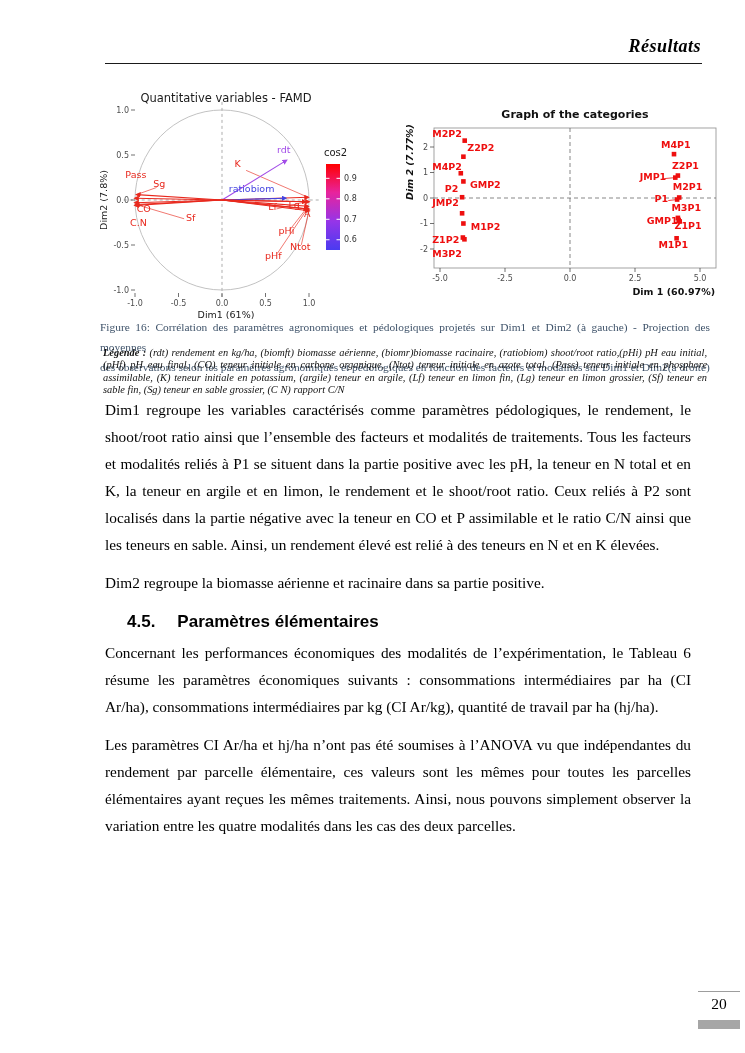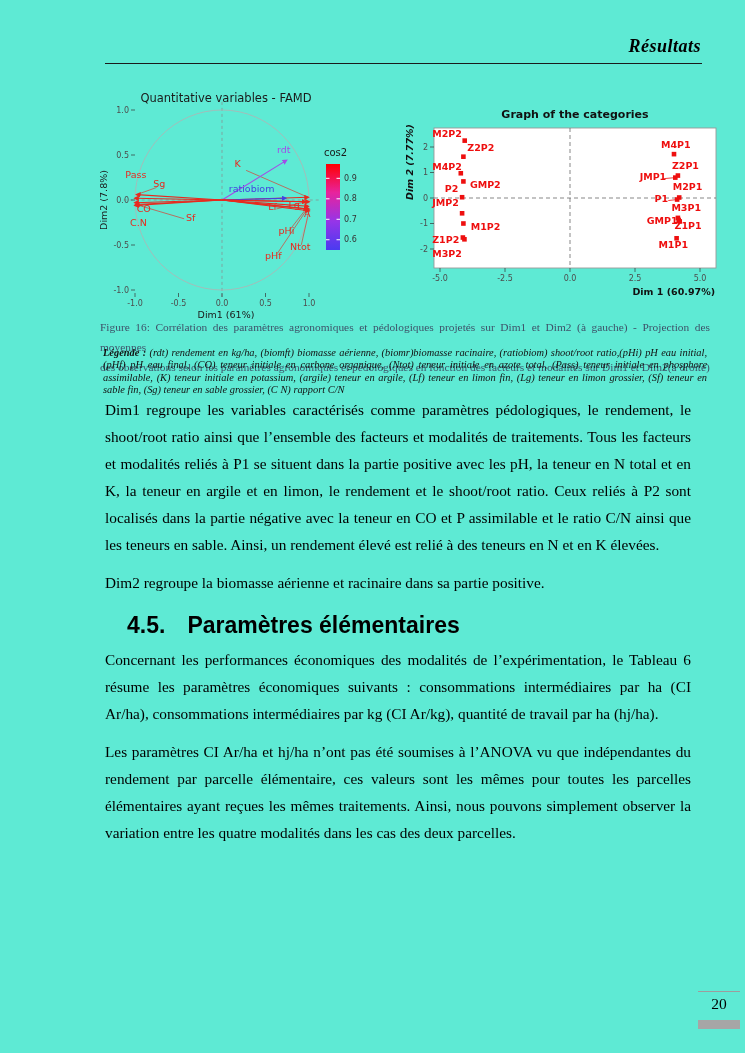--- a/index.html
+++ b/index.html
@@ -1,16 +1,16 @@
 <!DOCTYPE html>
 <html><head>
 <meta charset="utf-8">
 <style>
   html,body{margin:0;padding:0;background:#9b9b9b;}
-  .page{position:relative;width:745px;height:1053px;background:#5eead4;margin:0 auto;
+  .page{position:relative;width:745px;height:1053px;background:#ffffff;margin:0 auto;
         font-family:"Liberation Serif",serif;color:#000;overflow:hidden;}
 
   
   .rh-text{position:absolute;top:36px;right:44px;font-size:18px;font-weight:bold;
            font-style:italic;letter-spacing:.5px;}
   .rh-rule{position:absolute;top:63px;left:105px;width:597px;border-top:1.6px solid #1a1a1a;}
 
   
   .figure-row{position:absolute;top:86px;left:96px;display:flex;align-items:flex-start;gap:16px;}
   .figure-row svg{display:block;}
@@ -21,21 +21,21 @@
   .caption{position:absolute;top:317px;left:100px;width:610px;font-size:11.4px;
            color:#3E5269;line-height:20px;text-align:justify;}
   .fig-legend{position:absolute;top:347px;left:103px;width:604px;font-size:10.4px;
               font-style:italic;line-height:12.4px;text-align:justify;color:#111;}
   .lg-label{font-weight:bold;}
 
   
   .text-col{position:absolute;top:396px;left:105px;width:602px;}
   .body-p{margin:0 16px 11px 0;font-size:15.3px;line-height:27px;text-align:justify;}
   .section-heading{margin:16px 0 7px 0;font-family:"Liberation Sans",sans-serif;
-                   font-size:23px;font-weight:bold;color:#000;padding-left:22px;display:flex;}
+                   font-size:17px;font-weight:bold;color:#000;padding-left:22px;display:flex;}
   .sh-num{margin-right:22px;}
 
   
   .f-line{position:absolute;top:991px;left:698px;width:42px;border-top:1.4px solid #9d9d9d;}
   .f-num{position:absolute;top:995px;left:698px;width:42px;text-align:center;
          font-size:15.5px;color:#000;}
   .f-bar{position:absolute;top:1020px;left:698px;width:42px;height:9px;background:#a6a6a6;}
 </style>
 </head>
 <body>

